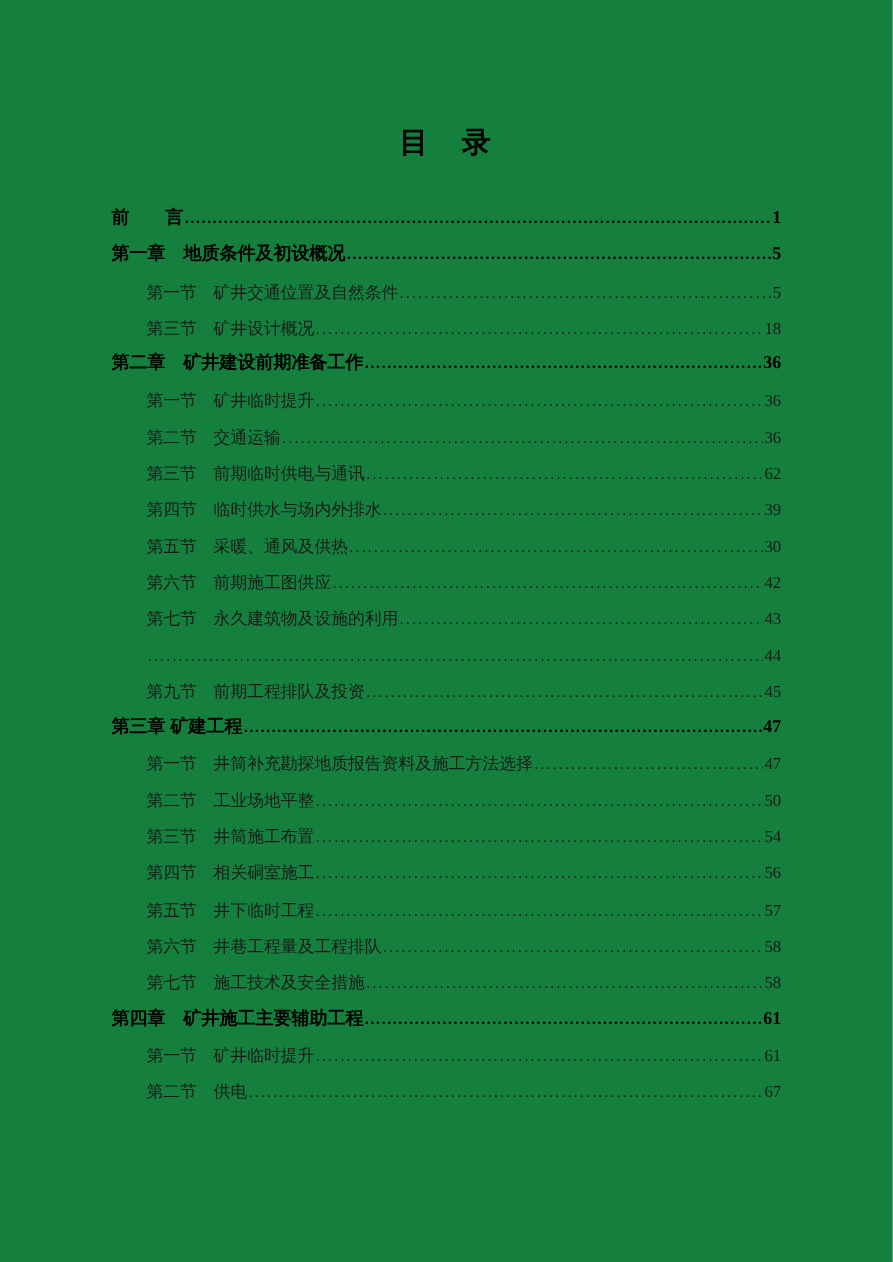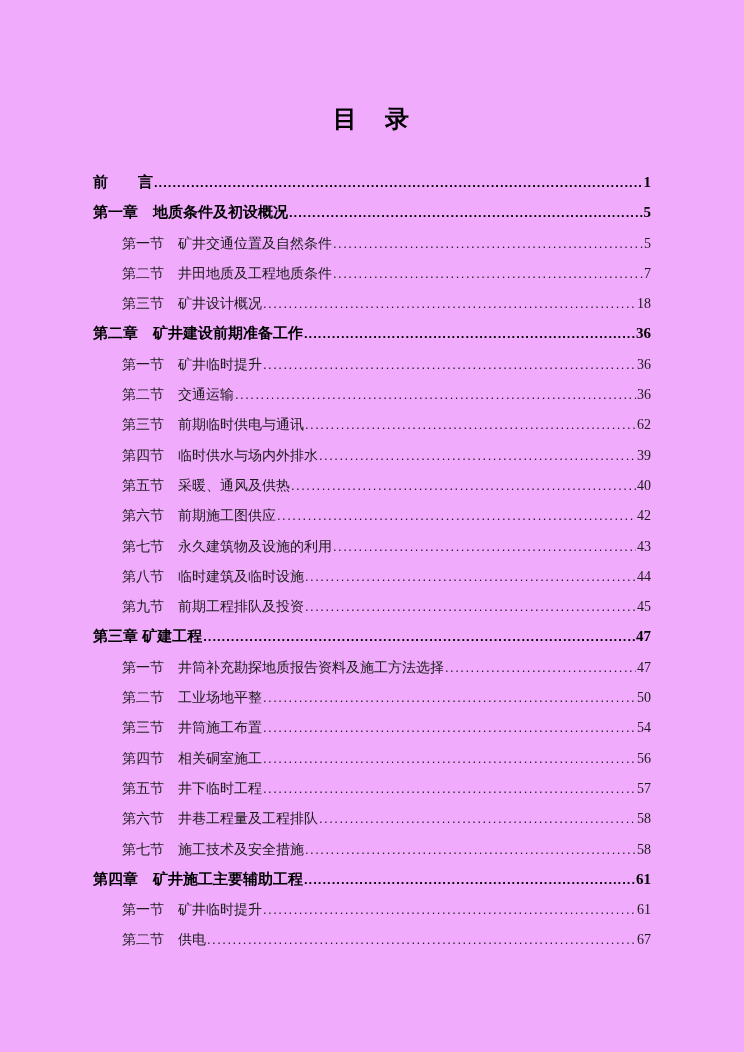--- a/index.html
+++ b/index.html
@@ -5,21 +5,21 @@
   html, body {
     margin: 0;
     padding: 0;
     background: #e8e8e8;
   }
   .page {
     position: relative;
     width: 744px;
     height: 1052px;
     margin: 0 auto;
-    background: #f0abfc;
+    background: #15803d;
     color: #111;
     font-family: "Liberation Sans", "DejaVu Sans", sans-serif;
     overflow: hidden;
   }
   .doc-title {
     position: absolute;
     top: 103px;
     left: 0;
     width: 744px;
     text-align: center;
@@ -99,25 +99,20 @@
       <span class="toc-dots"></span>
       <span class="toc-page">5</span>
     </div>
 
     <div class="toc-row section">
       <span class="toc-label">第一节　矿井交通位置及自然条件</span>
       <span class="toc-dots"></span>
       <span class="toc-page">5</span>
     </div>
 
-    <div class="toc-row section">
-      <span class="toc-label">第二节　井田地质及工程地质条件</span>
-      <span class="toc-dots"></span>
-      <span class="toc-page">7</span>
-    </div>
 
     <div class="toc-row section">
       <span class="toc-label">第三节　矿井设计概况</span>
       <span class="toc-dots"></span>
       <span class="toc-page">18</span>
     </div>
 
     <div class="toc-row chapter">
       <span class="toc-label">第二章　矿井建设前期准备工作</span>
       <span class="toc-dots"></span>
@@ -144,37 +139,36 @@
 
     <div class="toc-row section">
       <span class="toc-label">第四节　临时供水与场内外排水</span>
       <span class="toc-dots"></span>
       <span class="toc-page">39</span>
     </div>
 
     <div class="toc-row section">
       <span class="toc-label">第五节　采暖、通风及供热</span>
       <span class="toc-dots"></span>
-      <span class="toc-page">40</span>
+      <span class="toc-page">30</span>
     </div>
 
     <div class="toc-row section">
       <span class="toc-label">第六节　前期施工图供应</span>
       <span class="toc-dots"></span>
       <span class="toc-page">42</span>
     </div>
 
     <div class="toc-row section">
       <span class="toc-label">第七节　永久建筑物及设施的利用</span>
       <span class="toc-dots"></span>
       <span class="toc-page">43</span>
     </div>
 
     <div class="toc-row section">
-      <span class="toc-label">第八节　临时建筑及临时设施</span>
       <span class="toc-dots"></span>
       <span class="toc-page">44</span>
     </div>
 
     <div class="toc-row section">
       <span class="toc-label">第九节　前期工程排队及投资</span>
       <span class="toc-dots"></span>
       <span class="toc-page">45</span>
     </div>
 

